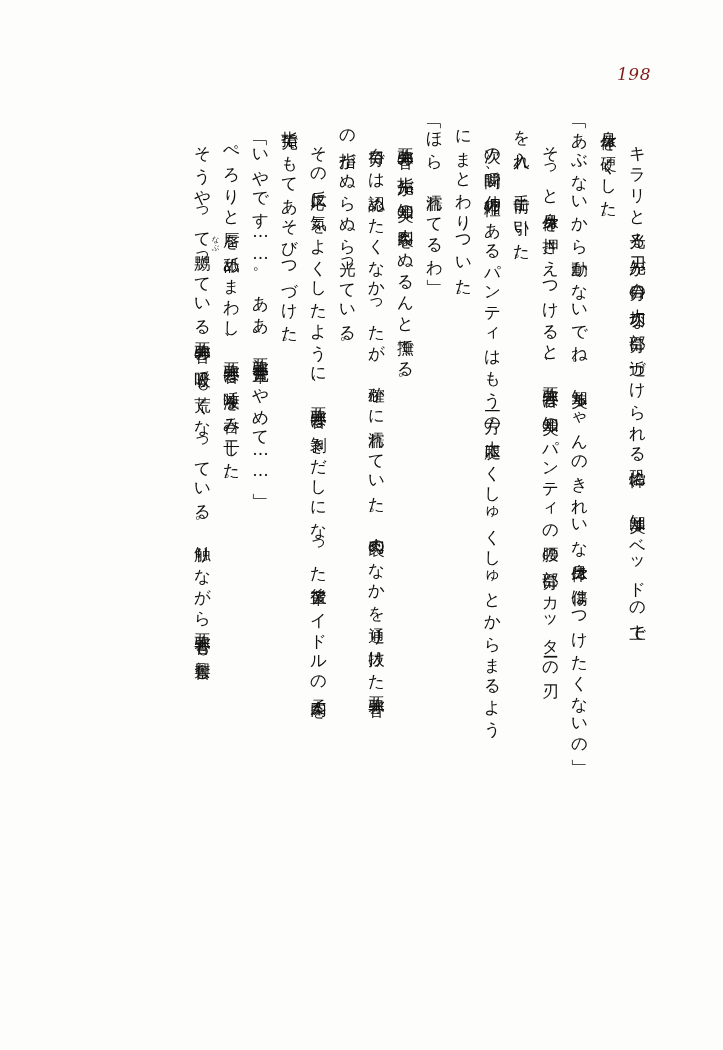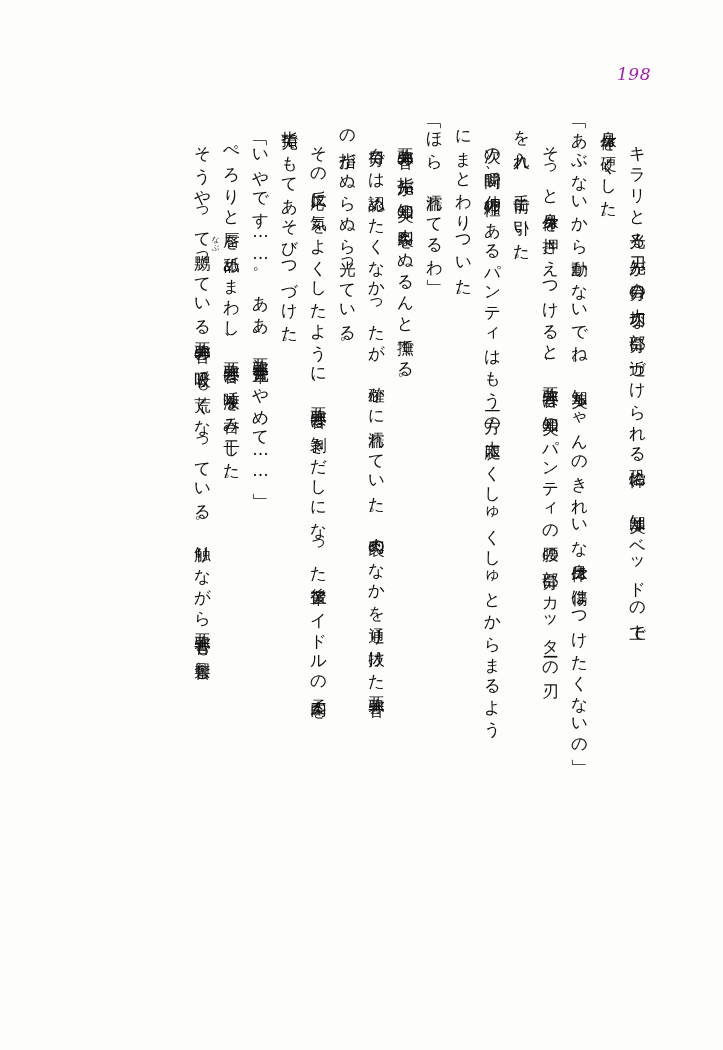--- a/index.html
+++ b/index.html
@@ -26,21 +26,21 @@
   }
 
   
   #page-number {
     position: absolute;
     top: 64px;
     right: 72px;
     font-family: "DejaVu Serif", "Liberation Serif", serif;
     font-style: italic;
     font-size: 17px;
-    color: #a21caf;
+    color: #7f1d1d;
     letter-spacing: 0.5px;
   }
 
   
   #text-block {
     position: absolute;
     top: 118px;
     right: 78px;
     width: 560px;
     height: 840px;

